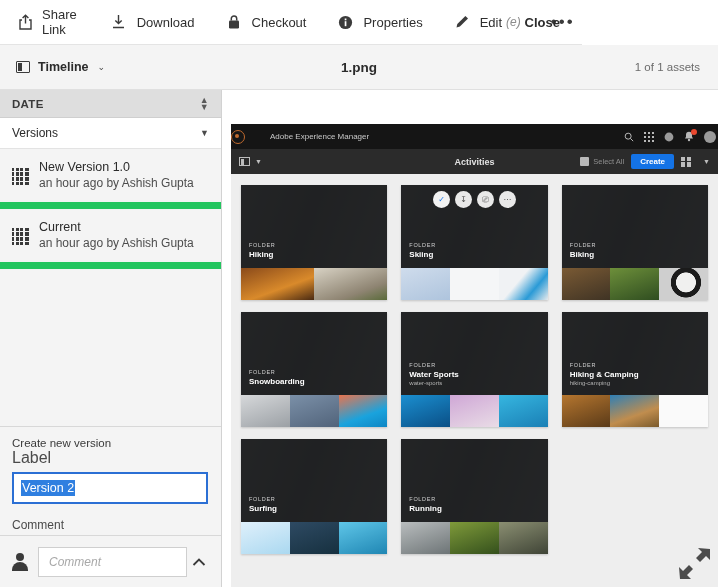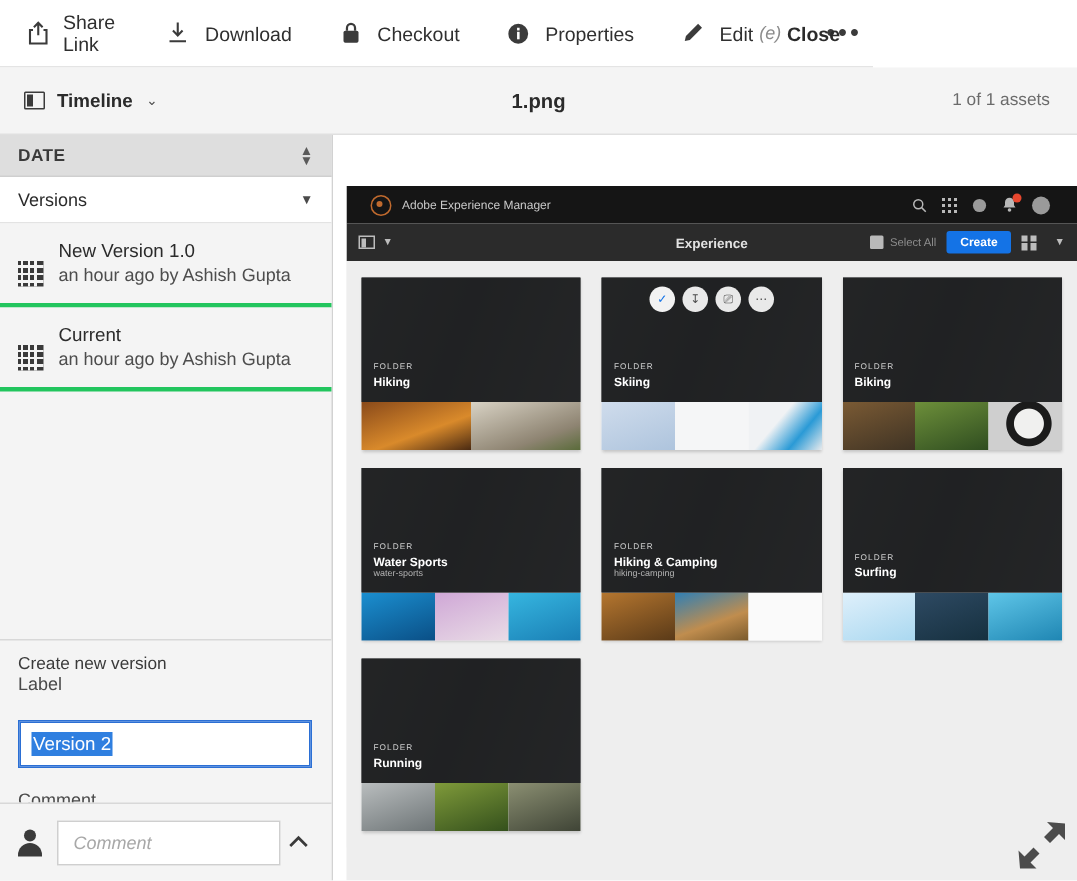--- a/index.html
+++ b/index.html
@@ -54,39 +54,39 @@
   }
   .date-hdr .sortico { margin-left:auto; font-size:9px; line-height:7px; text-align:center; color:#5a5a5a; }
   .versions-row {
     height:31px; background:#ffffff; border-bottom:1px solid #e3e3e3;
     display:flex; align-items:center; padding:0 12px; cursor:pointer;
   }
   .versions-row .t { font-size:12px; color:#2b2b2b; }
   .versions-row .c { margin-left:auto; font-size:9px; color:#4a4a4a; }
   .vlist { background:#f4f4f4; }
   .vitem {
-    display:flex; align-items:flex-end; padding:11px 12px 11px 12px;
-    border-bottom:3px solid #22c55e; background:#f4f4f4; cursor:pointer; min-height:48px;
+    display:flex; align-items:center; padding:11px 12px 11px 12px;
+    border-bottom:7px solid #22c55e; background:#f4f4f4; cursor:pointer; min-height:48px;
   }
   .vicon {
     width:17px; height:17px; margin-right:10px; margin-top:2px; flex:0 0 17px;
     background:#3a3a3a;
     background-image:
       linear-gradient(to right, transparent 0 2px, #f4f4f4 2px 3.6px, transparent 3.6px 6.5px, #f4f4f4 6.5px 8.1px, transparent 8.1px 11px, #f4f4f4 11px 12.6px, transparent 12.6px),
       linear-gradient(to bottom, transparent 0 3px, #f4f4f4 3px 4.4px, transparent 4.4px 8px, #f4f4f4 8px 9.4px, transparent 9.4px 13px, #f4f4f4 13px 14.4px, transparent 14.4px);
   }
   .vtext .vname { font-size:12.5px; color:#2b2b2b; line-height:15px; }
   .vtext .vmeta { font-size:12px; color:#4d4d4d; line-height:16px; }
 
   .newver {
     position:absolute; left:0; bottom:52px; width:221px; top:336px;
     background:#f4f4f4; border-top:1px solid #d8d8d8; padding:10px 12px 0 12px;
   }
   .nv-title { font-size:11.5px; color:#3a3a3a; }
-  .nv-lbl { font-size:12px; color:#4a4a4a; margin-bottom:17px; }
+  .nv-lbl { font-size:16px; color:#4a4a4a; margin-bottom:5px; }
   .nv-input {
     width:196px; height:32px; border:1px solid #2b6fd4; background:#fff;
     display:flex; align-items:center; padding:0 8px; outline:1px solid #2b6fd4; outline-offset:-2px;
   }
   .nv-input .sel { background:#2f7fe0; color:#ffffff; font-size:12.5px; padding:1px 1px;text-align:right; }
   .nv-lbl2 { font-size:12px; color:#4a4a4a; margin:14px 0 5px 0; }
   .nv-input2 { width:196px; height:30px; border:1px solid #cfcfcf; background:#fff; }
 
   .bottombar {
     position:absolute; left:0; bottom:0; width:221px; height:52px;
@@ -104,21 +104,21 @@
   .caret-up { width:24px; text-align:center; font-size:15px; color:#3a3a3a; font-weight:bold; cursor:pointer; }
 
   
   .preview {
     position:absolute; left:222px; top:90px; width:496px; height:497px;
     background:#ffffff; overflow:hidden;
   }
   .aem { position:absolute; left:9px; top:34px; width:487px; height:463px; background:#eeeeee; overflow:hidden; }
 
   .aem-top {
-    height:25px; background:#151515; display:flex; align-items:center; padding:0 16px;
+    height:25px; background:#151515; display:flex; align-items:center; padding:0 0;gap:18px;
   }
   .aem-logo {
     width:14px; height:14px; border-radius:50%; border:1.6px solid #c06a2e;
     margin-right:7px; position:relative; flex:0 0 14px;
   }
   .aem-logo::after { content:""; position:absolute; left:3px; top:3px; width:4px; height:4px; border-radius:50%; background:#c06a2e; }
   .aem-title { font-size:8px; color:#c9c9c9; }
   .aem-top-icons { margin-left:auto; display:flex; align-items:center; gap:10px; padding-right:2px; }
   .ati { color:#b8b8b8; font-size:9px; display:flex; align-items:center; }
   .bell-wrap { position:relative; }
@@ -355,21 +355,21 @@
               </svg>
             <span class="bell-dot"></span>
           </span>
           <span class="user-dot"></span>
         </span>
       </div>
 
       <div class="aem-sub">
         <span class="rail-ico"></span>
         <span class="mini-chev">▼</span>
-        <span class="aem-activities">Experience</span>
+        <span class="aem-activities">Activities</span>
         <span class="aem-right">
           <span class="selall">
             <span class="box"></span>
             <span class="tx">Select All</span>
           </span>
           <span class="create-btn">
             <span>Create</span>
           </span>
           <span class="grid-ico">
               <i></i>
@@ -430,20 +430,35 @@
             </div>
           </div>
           <div class="card-strip">
               <div class="s-bike1"></div>
               <div class="s-bike2"></div>
               <div class="s-bike3"></div>
             </div>
         </div>
 
 
+        <div class="card">
+          <div class="card-img">
+            <div class="photo p1"></div>
+            <div class="overlay"></div>
+            <div class="card-meta">
+              <div class="card-kind">FOLDER</div>
+              <div class="card-name">Snowboarding</div>
+            </div>
+          </div>
+          <div class="card-strip">
+              <div class="s-sb1"></div>
+              <div class="s-sb2"></div>
+              <div class="s-sb3"></div>
+            </div>
+        </div>
 
         <div class="card">
           <div class="card-img">
             <div class="photo p1"></div>
             <div class="overlay"></div>
             <div class="card-meta">
               <div class="card-kind">FOLDER</div>
               <div class="card-name">Water Sports</div>
               <div class="card-sub">water-sports</div>
             </div>

